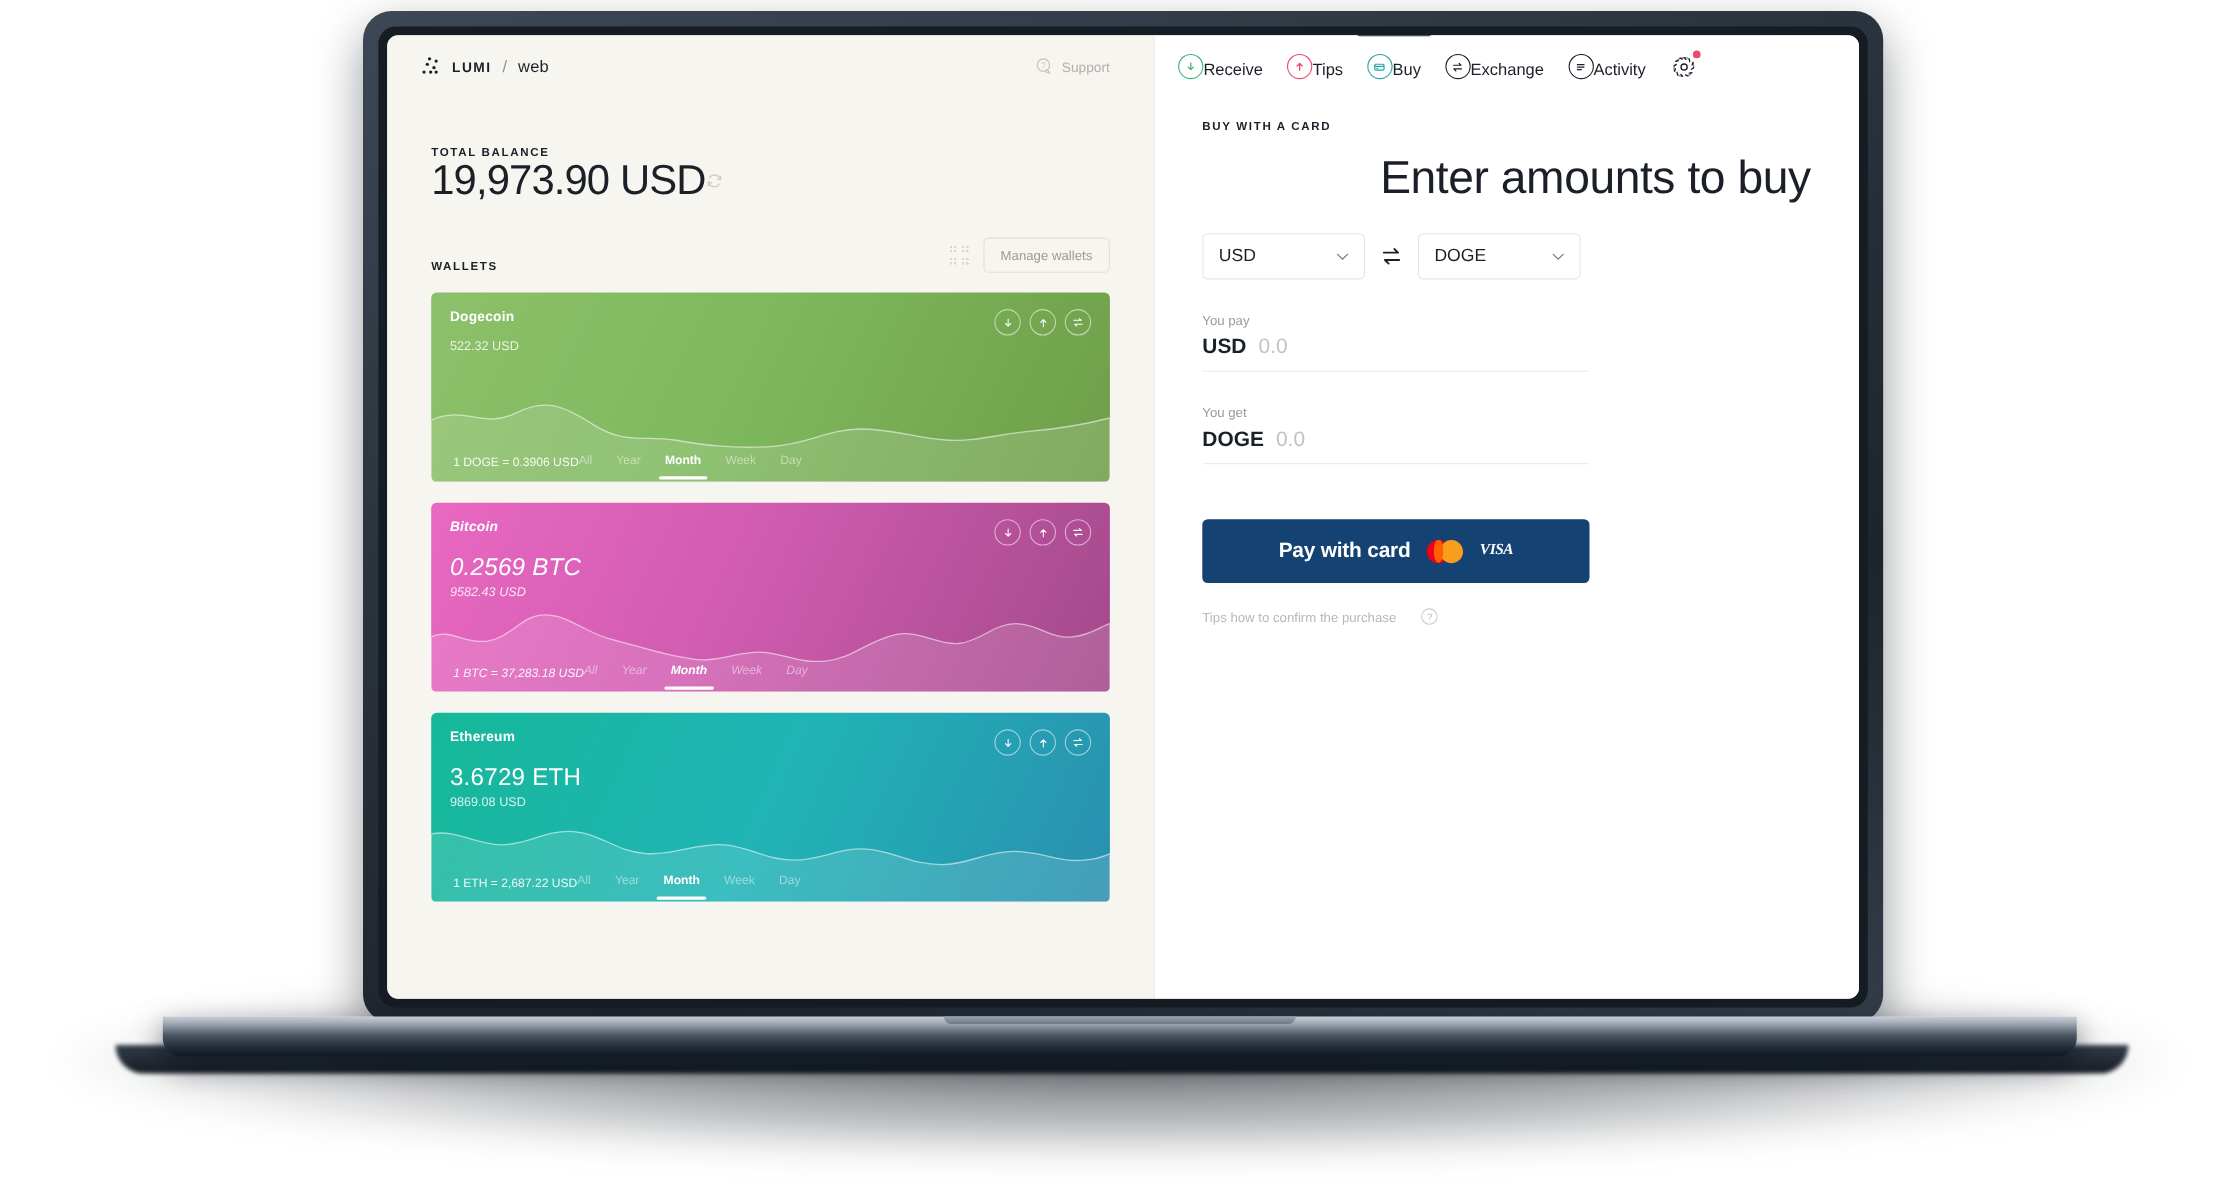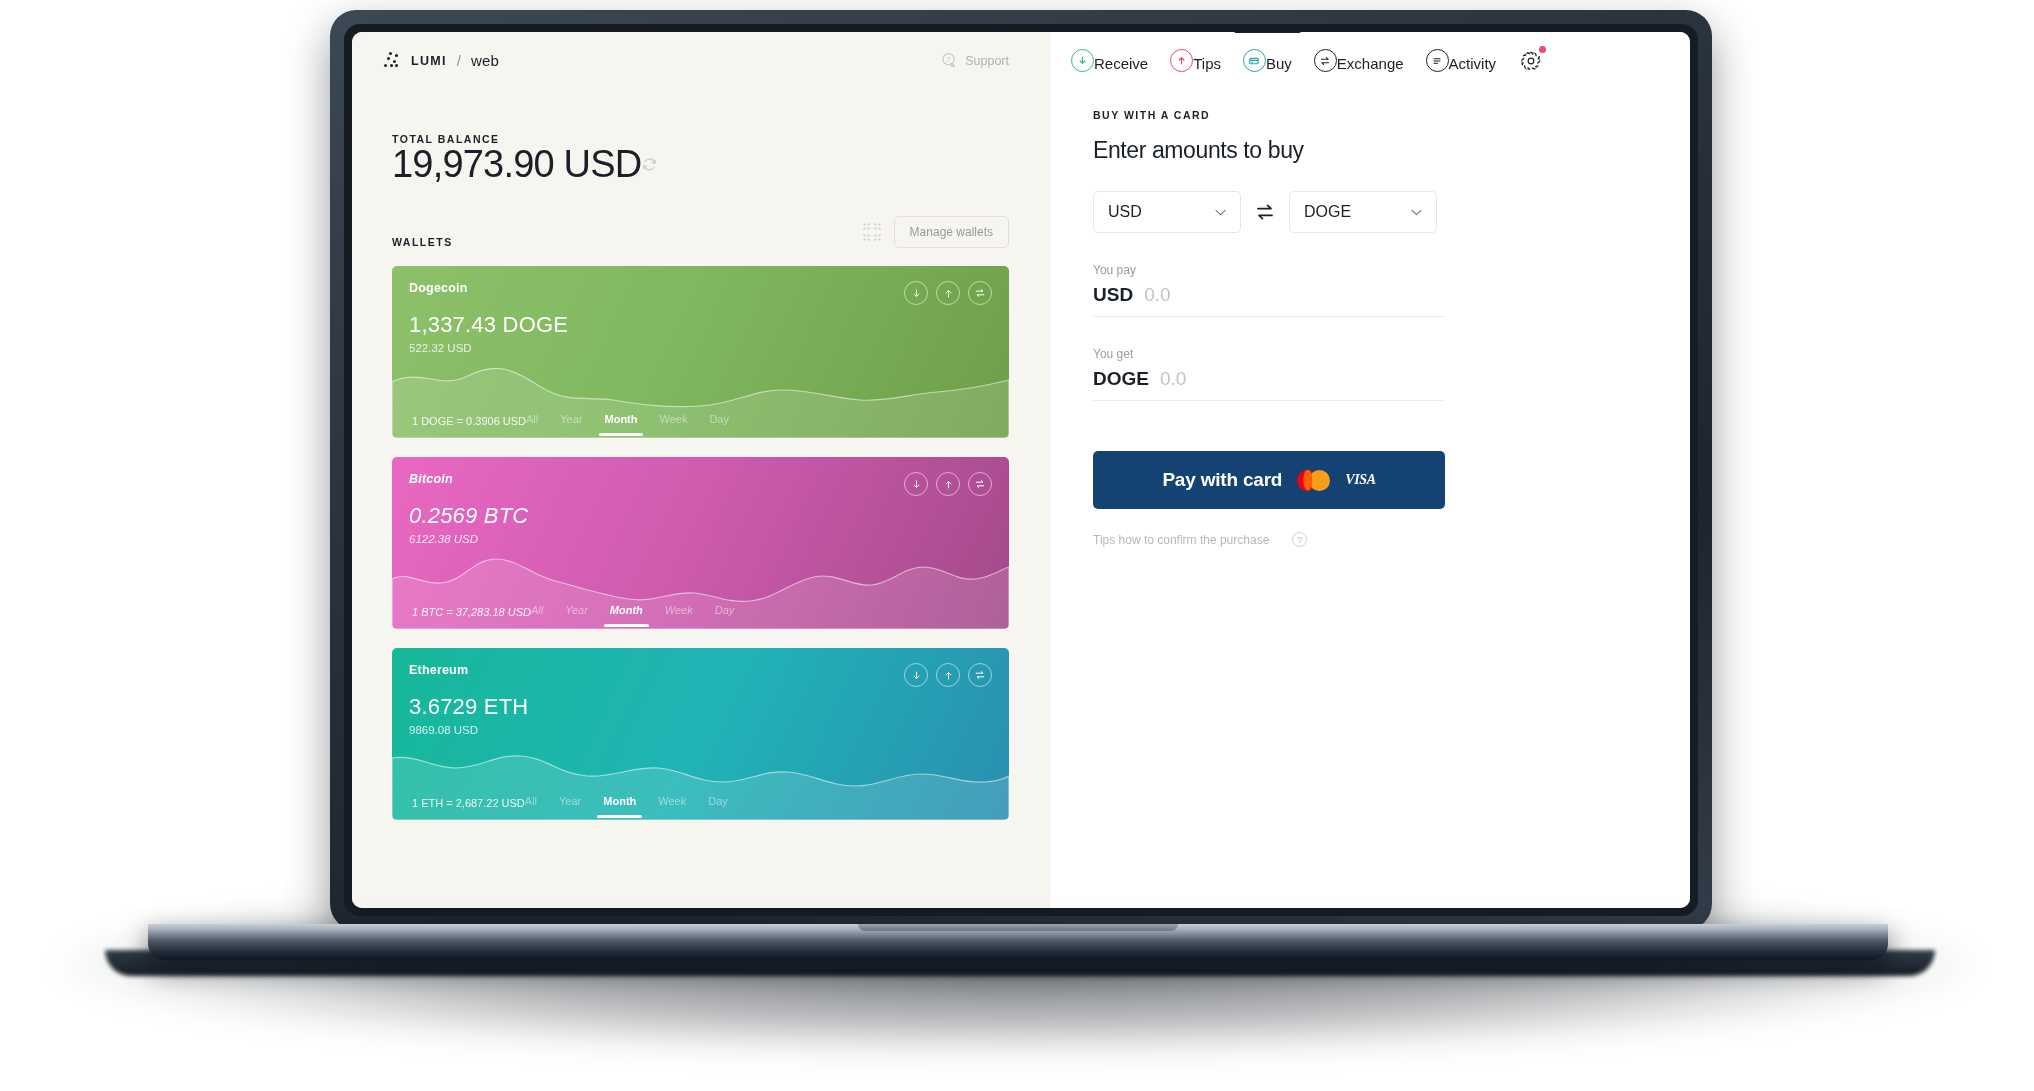--- a/index.html
+++ b/index.html
@@ -97,21 +97,21 @@
   .nav-item.active .tabmark{display:block;}
   .nav-ic{width:21px;height:21px;border-radius:50%;border:1.4px solid #1b2028;display:flex;align-items:center;justify-content:center;}
   .nav-ic.green{border-color:#3cb878;}
   .nav-ic.red{border-color:#f0476d;}
   .nav-ic.teal{border-color:#22a6a6;}
   .gear-wrap{position:relative;display:flex;align-items:center;cursor:pointer;}
   .gear-dot{position:absolute;top:-2px;right:-2px;width:7px;height:7px;border-radius:50%;background:#f0476d;}
 
   .rpad{padding:0 44px;}
   .sect-caps{font-size:10.5px;font-weight:700;letter-spacing:1.5px;color:#1b2028;margin-top:20px;}
-  .h1{font-size:23px;font-weight:400;color:#1b2028;margin-top:16px;letter-spacing:-.4px;}
+  .h1{font-size:42px;font-weight:400;color:#1b2028;margin-top:16px;letter-spacing:-.4px;text-align:right;}
   .sel-row{display:flex;align-items:center;gap:13px;margin-top:27px;}
   .sel{width:148px;height:42px;border:1px solid #e6e6e6;border-radius:5px;display:flex;align-items:center;
        justify-content:space-between;padding:0 14px;box-sizing:border-box;font-size:16px;color:#1b2028;cursor:pointer;background:#fff;}
   .chev{width:11px;height:7px;}
   .swap-ic{width:22px;height:22px;}
   .field{margin-top:30px;}
   .field-lbl{font-size:12px;color:#9a9a9a;}
   .field-line{display:flex;align-items:baseline;gap:11px;border-bottom:1px solid #ececec;padding:7px 0 10px 0;width:352px;}
   .field-cur{font-size:19px;font-weight:700;color:#1b2028;}
   .field-val{font-size:19px;color:#c3c3c3;font-weight:400;}
@@ -212,21 +212,20 @@
                           <path d="M5.5 9 v-6.2 M3.1 5 L5.5 2.6 L7.9 5" fill="none" stroke="#fff" stroke-width="1" stroke-linecap="round" stroke-linejoin="round"></path>
                         </svg>
                       </span>
                     <span class="circ">
                         <svg width="12" height="12" viewBox="0 0 12 12">
                           <path d="M2.2 4.2 H9 L7.2 2.6 M9.8 7.8 H3 L4.8 9.4" fill="none" stroke="#fff" stroke-width="1" stroke-linecap="round" stroke-linejoin="round"></path>
                         </svg>
                       </span>
                   </div>
                 </div>
-                <div class="card-amt">1,337.43 DOGE</div>
                 <div class="card-usd">522.32 USD</div>
                 <div class="card-foot">
                   <div class="rate">1 DOGE = 0.3906 USD</div>
                   <div class="ranges">
                     <span class="range">All</span>
                     <span class="range">Year</span>
                     <span class="range active">Month</span>
                     <span class="range">Week</span>
                     <span class="range">Day</span>
                   </div>
@@ -251,21 +250,21 @@
                         </svg>
                       </span>
                     <span class="circ">
                         <svg width="12" height="12" viewBox="0 0 12 12">
                           <path d="M2.2 4.2 H9 L7.2 2.6 M9.8 7.8 H3 L4.8 9.4" fill="none" stroke="#fff" stroke-width="1" stroke-linecap="round" stroke-linejoin="round"></path>
                         </svg>
                       </span>
                   </div>
                 </div>
                 <div class="card-amt">0.2569 BTC</div>
-                <div class="card-usd">6122.38 USD</div>
+                <div class="card-usd">9582.43 USD</div>
                 <div class="card-foot">
                   <div class="rate">1 BTC = 37,283.18 USD</div>
                   <div class="ranges">
                     <span class="range">All</span>
                     <span class="range">Year</span>
                     <span class="range active">Month</span>
                     <span class="range">Week</span>
                     <span class="range">Day</span>
                   </div>
                 </div>

